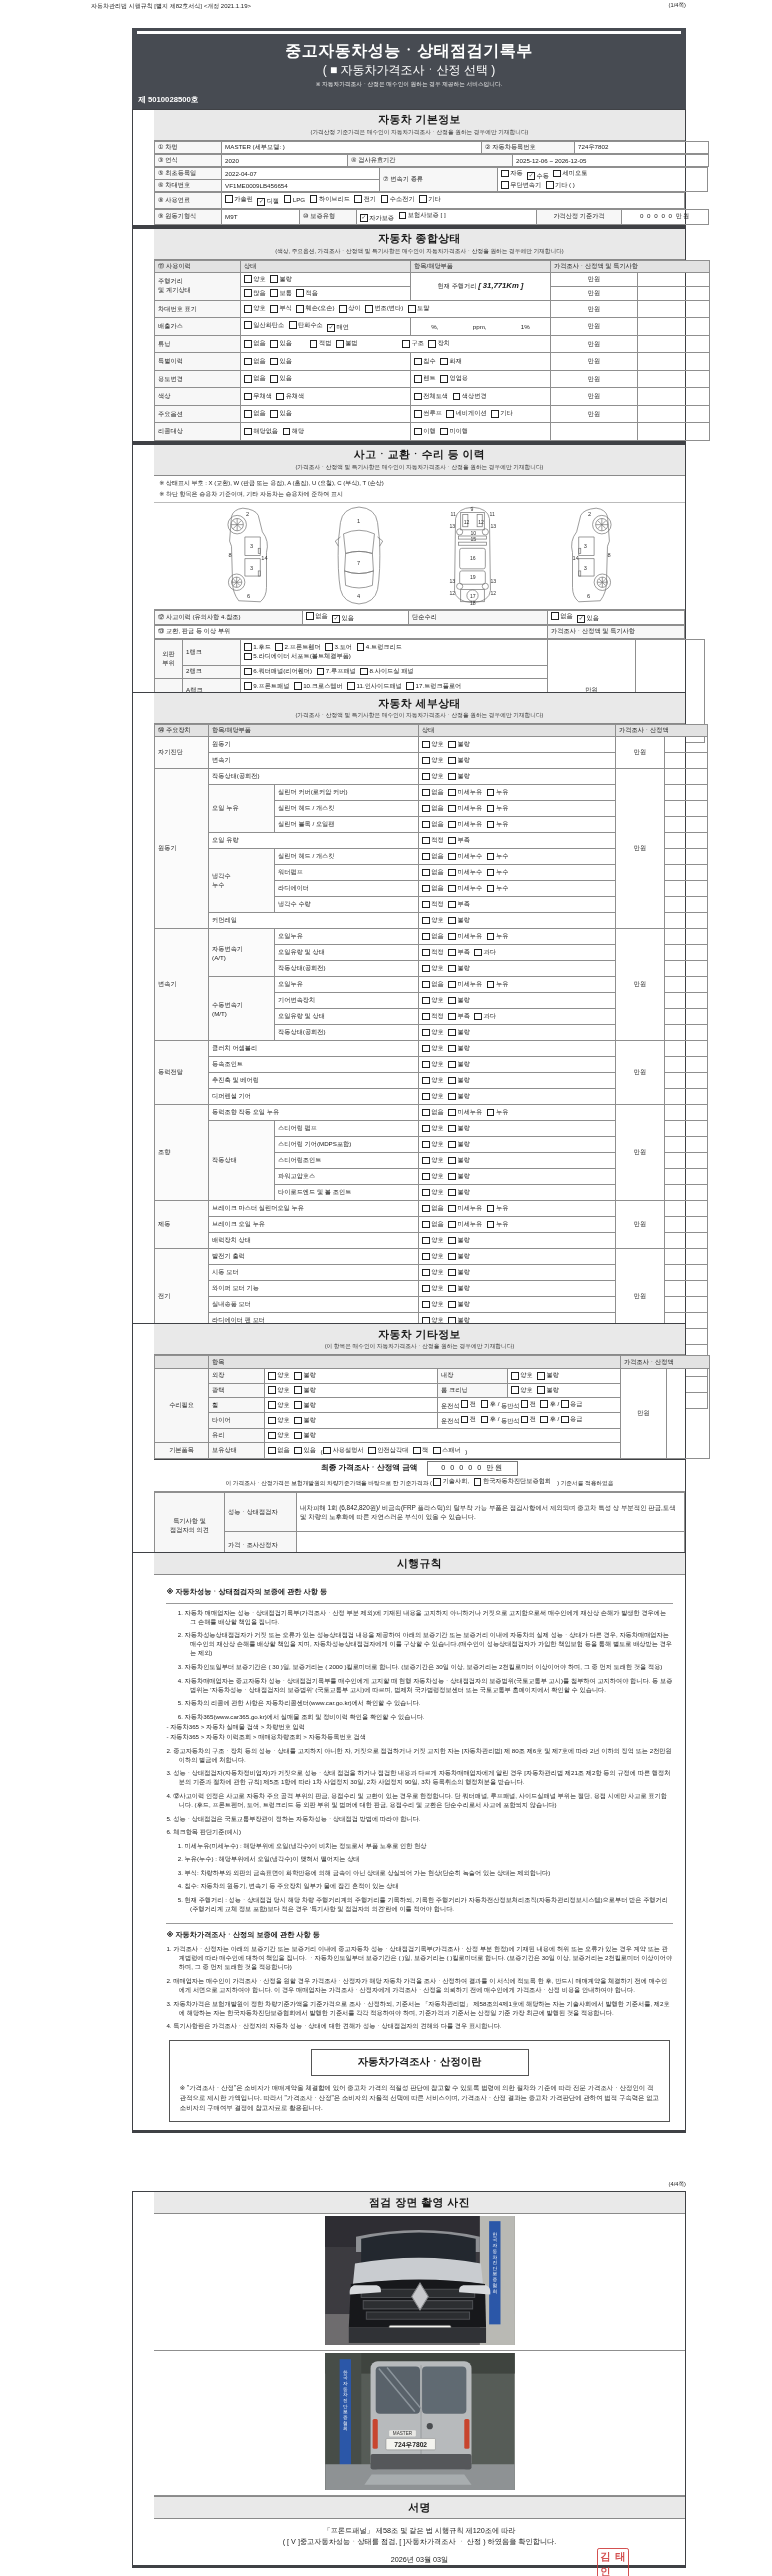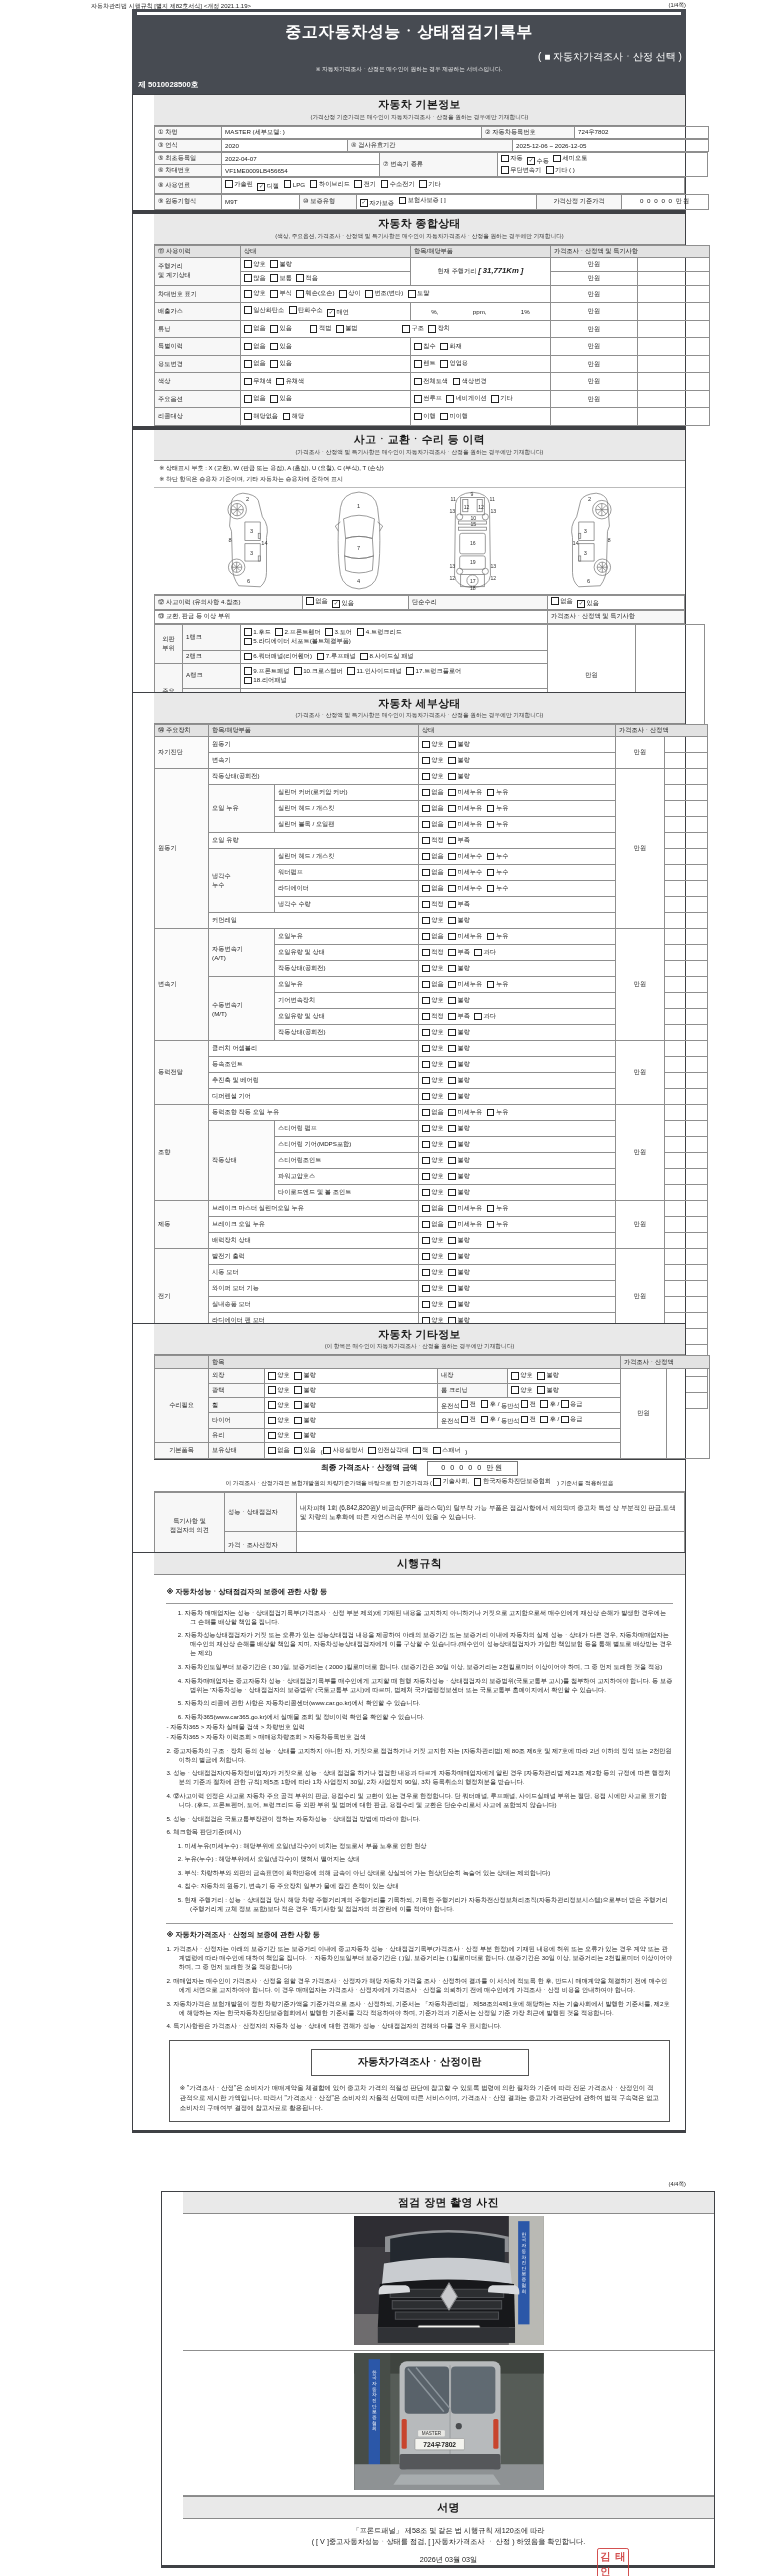--- a/index.html
+++ b/index.html
@@ -5,21 +5,21 @@
   html,body{margin:0;padding:0;}
   body{width:773px;height:2576px;position:relative;overflow:hidden;background:#fff;
        font-family:"Liberation Sans","DejaVu Sans",sans-serif;color:#1a1a1a;}
   .wrap{position:absolute;left:132px;width:554px;}
   .pgmark{position:absolute;right:87px;font-size:5.7px;color:#222;}
   .lawnote{position:absolute;left:91px;top:1.5px;font-size:6px;color:#222;}
   
   .dark{background:#474b52;color:#fff;padding:2.1px 4.1px 3.1px;}
   .hstrip{height:3.1px;background:#fff;margin:1px 1px 7.2px;}
   .htitle{text-align:center;font-size:16px;font-weight:bold;letter-spacing:0.5px;}
-  .hselect{text-align:right;font-size:10px;margin-top:7px;}
+  .hselect{text-align:center;font-size:12px;margin-top:0;}
   .hservice{text-align:center;font-size:5.7px;margin-top:2.1px;color:#eee;}
   .hdoc{font-size:7.7px;font-weight:bold;margin:5.2px 0 1px 2.1px;text-align:left;}
   
   .sect{border:1px solid #3f4145;border-bottom:3.1px solid #3f4145;background:#fff;padding-left:21px;}
   .shead{background:#e9e9e9;text-align:center;padding:3.6px 2.1px 3.1px;border-bottom:0.5px solid #8a8a8a;}
   .stitle{font-size:10.8px;font-weight:bold;letter-spacing:0.5px;}
   .ssub{font-size:5.7px;margin-top:1.5px;color:#333;}
   table{border-collapse:collapse;width:100%;table-layout:fixed;}
   td,th{border:0.5px solid #8f8f8f;font-size:6.2px;padding:1px 3.1px;vertical-align:middle;word-break:keep-all;}
   th{background:#e2e2e2;font-weight:normal;text-align:left;}
@@ -63,21 +63,21 @@
 </style>
 </head>
 <body>
 
 <div class="lawnote">자동차관리법 시행규칙 [별지 제82호서식] &lt;개정 2021.1.19&gt;</div>
 <div class="pgmark" style="top:1.5px;">(1/4쪽)</div>
 <div class="pgmark" style="top:683px;">(2/4쪽)</div>
 <div class="pgmark" style="top:1545px;">(3/4쪽)</div>
 <div class="pgmark" style="top:2181px;">(4/4쪽)</div>
 
-<div class="wrap" style="top:9px;">
+<div class="wrap" style="top:28px;">
 
   <div class="dark">
     <div class="hstrip"></div>
     <div class="htitle">중고자동차성능ㆍ상태점검기록부</div>
     <div class="hselect">( ■ 자동차가격조사ㆍ산정 선택 )</div>
     <div class="hservice">※ 자동차가격조사ㆍ산정은 매수인이 원하는 경우 제공하는 서비스입니다.</div>
     <div class="hdoc">제 5010028500호</div>
   </div>
 
   <div class="sect">
@@ -1468,21 +1468,21 @@
       <p>3.  자동차가격은 보험개발원이 정한 차량기준가액을 기준가격으로 조사ㆍ산정하되, 기준서는 「자동차관리법」 제58조의4제1호에 해당하는 자는 기술사회에서 발행한 기준서를, 제2호에 해당하는 자는 한국자동차진단보증협회에서 발행한 기준서를 각각 적용하여야 하며, 기준가격과 기준서는 산정일 기준 가장 최근에 발행된 것을 적용합니다.</p>
       <p>4.  특기사항란은 가격조사ㆍ산정자의 자동차 성능ㆍ상태에 대한 견해가 성능ㆍ상태점검자의 견해와 다를 경우 표시합니다.</p>
       <div class="defbox">
         <div class="bt">자동차가격조사ㆍ산정이란</div>
         <div class="bp">※ "가격조사ㆍ산정"은 소비자가 매매계약을 체결함에 있어 중고차 가격의 적절성 판단에 참고할 수 있도록 법령에 의한 절차와 기준에 따라 전문 가격조사ㆍ산정인이 객관적으로 제시한 가액입니다. 따라서 "가격조사ㆍ산정"은 소비자의 자율적 선택에 따른 서비스이며, 가격조사ㆍ산정 결과는 중고차 가격판단에 관하여 법적 구속력은 없고 소비자의 구매여부 결정에 참고자료로 활용됩니다.</div>
       </div>
     </div>
   </div>
 </div>
 
-<div class="wrap" style="top:2191px;margin-left:29px;">
+<div class="wrap" style="top:2191px;">
   <div class="sect">
     <div class="shead">
       <div class="stitle">점검 장면 촬영 사진</div>
     </div>
 
     <div class="photocell">
       <svg width="190" height="129" viewBox="0 0 368 250">
         <rect width="368" height="250" fill="#3c3b40"></rect>
         <rect y="0" width="368" height="60" fill="#2e2d33"></rect>
         <rect y="190" width="368" height="60" fill="#6e6c6e"></rect>

